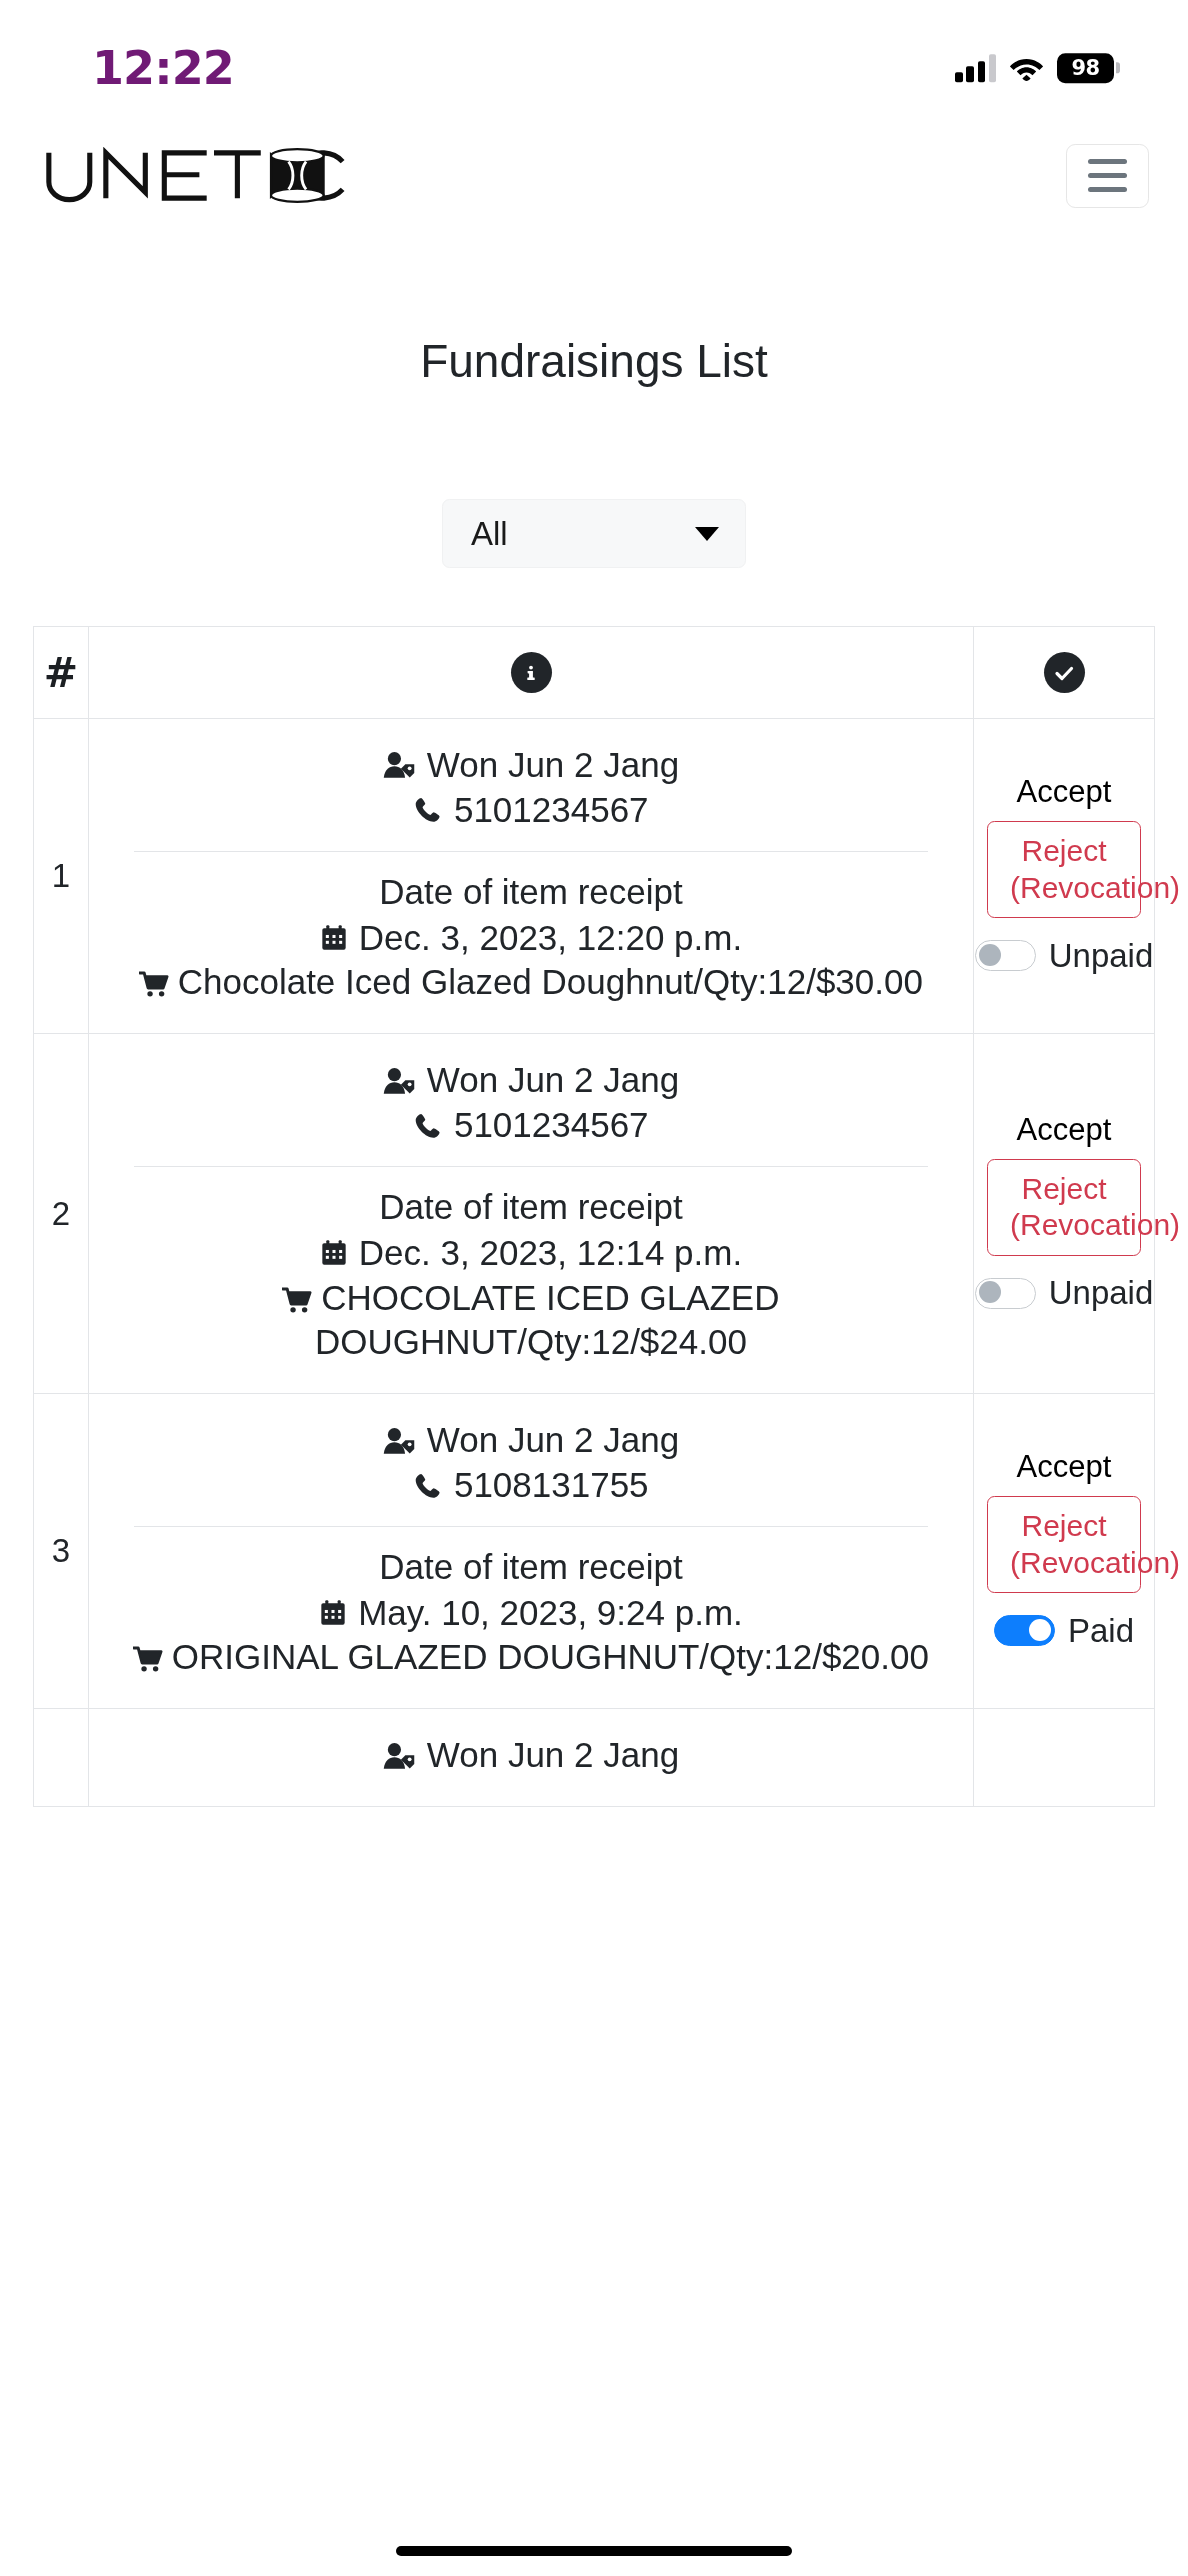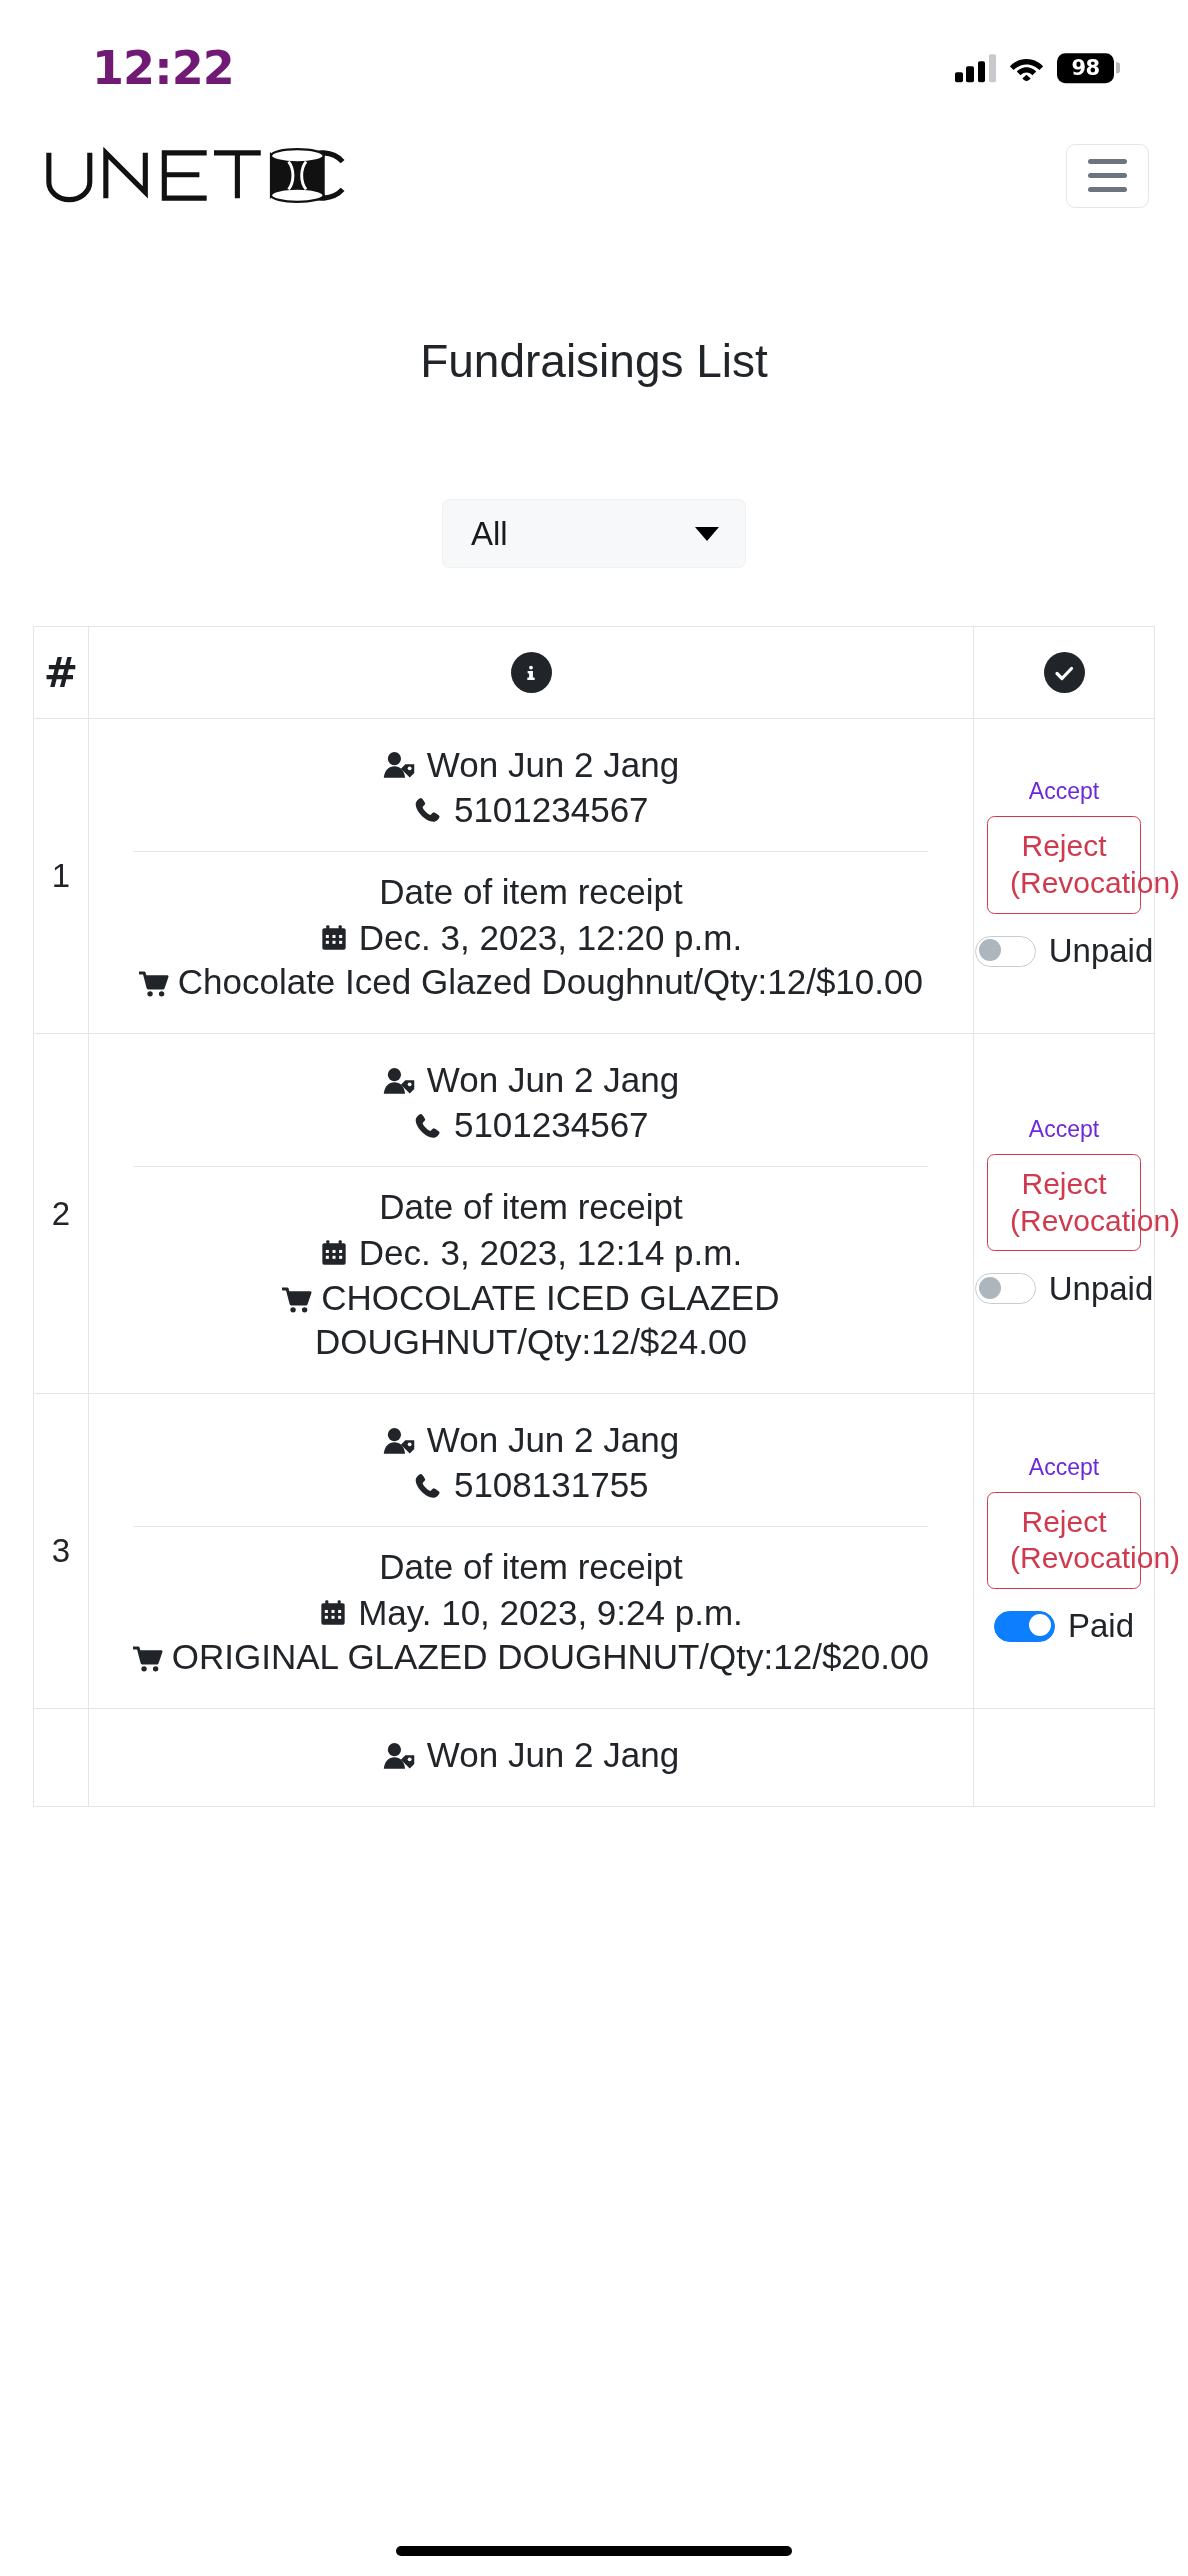--- a/index.html
+++ b/index.html
@@ -146,21 +146,21 @@
     margin: 18.4px 28px 20px;
   }
   .sub-title { font-size: 35px; color: #212529; margin-bottom: 3.7px; }
   .item-text {
     font-size: 35px; color: #212529; line-height: 1.28;
     text-align: center;
   }
   .item-text .glyph { vertical-align: -5.5px; margin-right: 9.2px; }
 
   .action-cell { padding: 13px 13px 16.6px; }
-  .accept { font-size: 23px; color: #6d28d9; margin-bottom: 11px; }
+  .accept { font-size: 31px; color: #000000; margin-bottom: 11px; }
   .reject-btn {
     border: 1.8px solid #d03a4e; border-radius: 7.4px;
     background: #fff; color: #d03a4e;
     font-size: 30px; line-height: 1.22;
     padding: 11px 22px; width: 100%;
     font-family: "Liberation Sans", sans-serif;
   }
   .pay-row {
     margin-top: 18.4px;
     display: flex; align-items: center; justify-content: center; gap: 13px;
@@ -323,21 +323,21 @@
             <span>Dec. 3, 2023, 12:20 p.m.</span>
           </div>
           <div class="item-text">
             <span class="glyph">
               <svg viewBox="0 0 24 24" width="29.5" height="29.5">
                   <path d="M0.6 2.4 H4.2 L7.4 14.6 H19.6 L22.8 5.4 H5.4" fill="none" stroke="#212529" stroke-width="2.4" stroke-linecap="round" stroke-linejoin="round"></path>
                   <path d="M5.6 5.6 H22.4 L19.8 13.8 H7.8 Z" fill="#212529"></path>
                   <circle cx="9" cy="19.4" r="2.2" fill="#212529"></circle>
                   <circle cx="18.4" cy="19.4" r="2.2" fill="#212529"></circle>
                 </svg>
-            </span><span>Chocolate Iced Glazed Doughnut/Qty:12/$10.00</span>
+            </span><span>Chocolate Iced Glazed Doughnut/Qty:12/$30.00</span>
           </div>
         </td>
         <td class="action-cell">
           <div class="accept">Accept</div>
           <button class="reject-btn">Reject (Revocation)</button>
           <div class="pay-row">
             <span class="toggle off"></span>
             <span class="pay-label">Unpaid</span>
           </div>
         </td>

